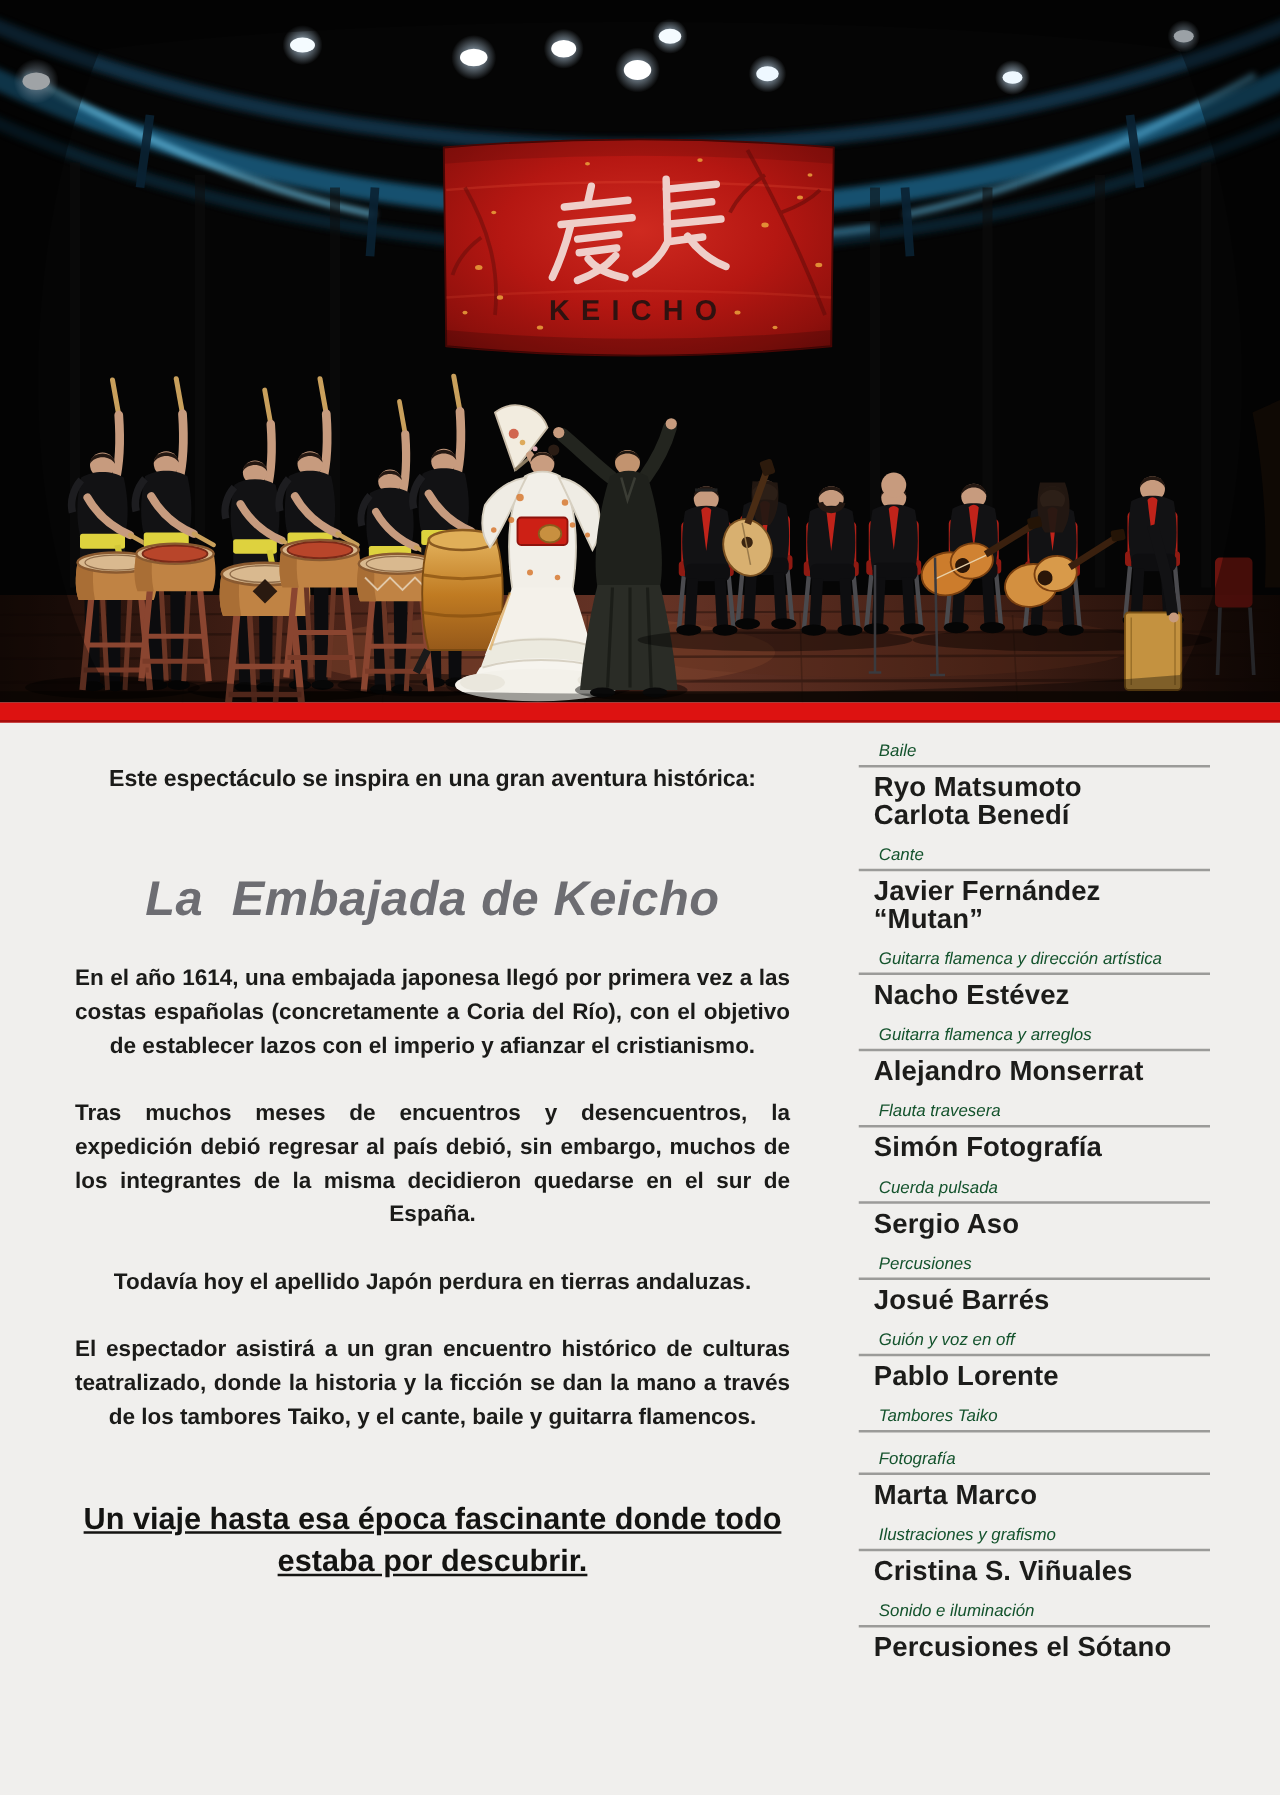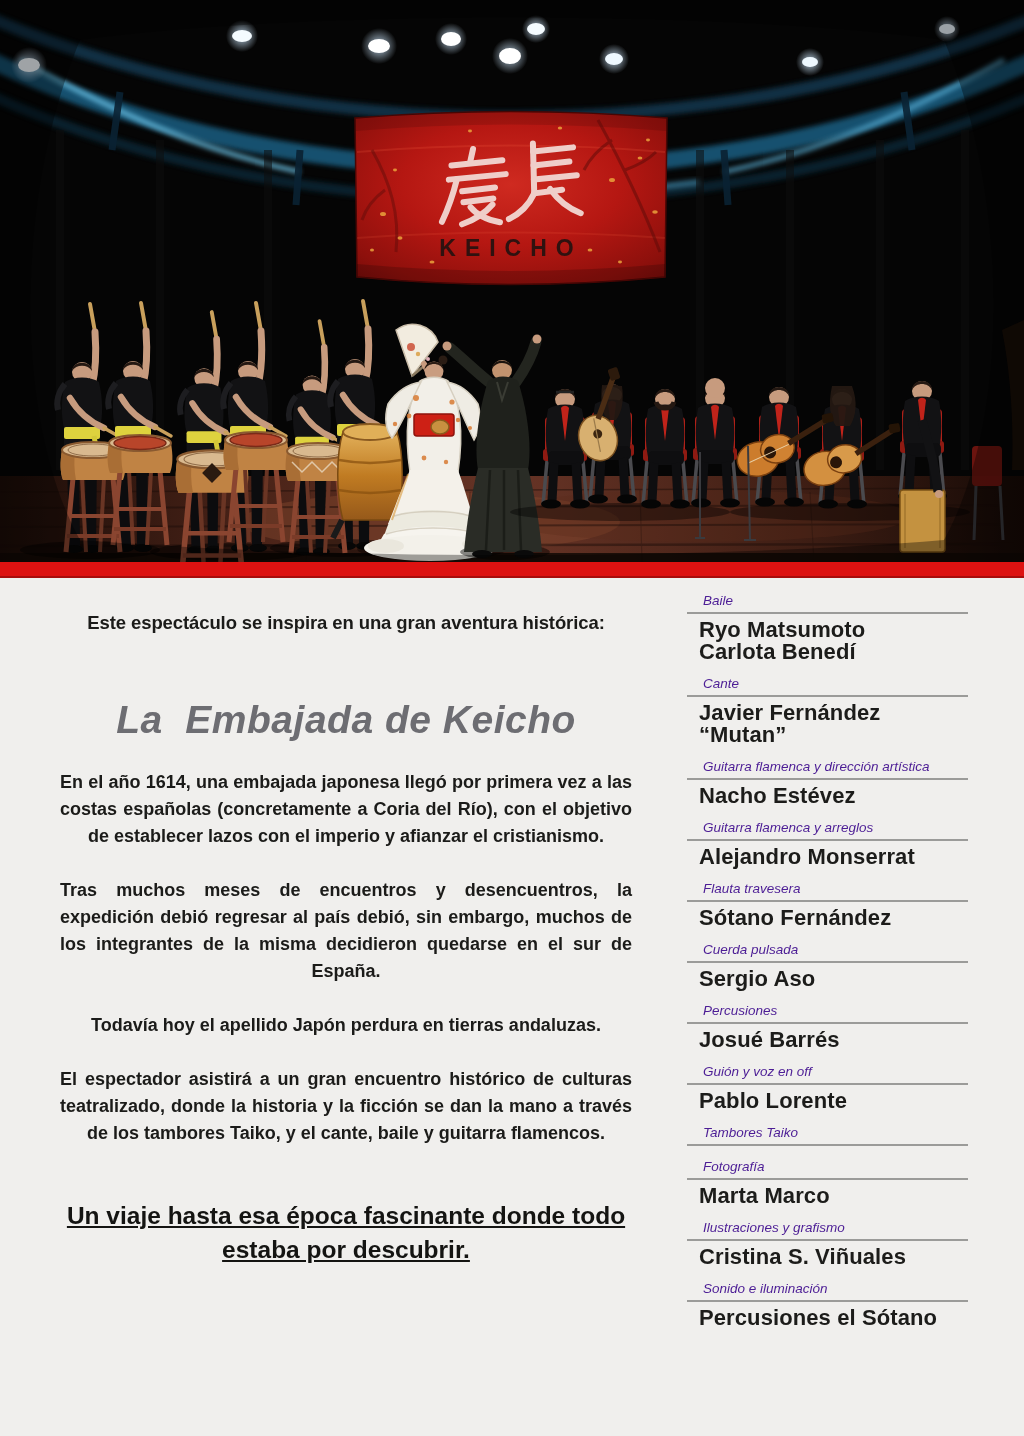--- a/index.html
+++ b/index.html
@@ -26,21 +26,21 @@
     text-align:justify; text-align-last:center; margin:0 0 27px 0;
   }
   .closing {
     margin:52px 0 0 0; font-size:24.5px; line-height:34px; font-weight:bold;
     text-align:center; white-space:pre-line; color:#141412;text-decoration:underline;
   }
   
   .credits-col { position:absolute; left:687px; top:593px; width:281px; }
   .credit-group { margin-bottom:13px; }
   .credit-role {
-    font-size:13.5px; font-style:italic; color:#4c1d95;
+    font-size:13.5px; font-style:italic; color:#14532d;
     padding:0 0 4px 16px; border-bottom:2px solid #9b9b99;
   }
   .credit-names { padding:5px 0 0 12px; }
   .credit-name { font-size:22px; font-weight:bold; color:#1c1c1a; line-height:22px; letter-spacing:0.1px; }
 </style>
 </head>
 <body>
 
 <div class="page">
 
@@ -427,21 +427,21 @@
       </div>
       <div class="credit-group">
         <div class="credit-role">Guitarra flamenca y arreglos</div>
         <div class="credit-names">
           <div class="credit-name">Alejandro Monserrat</div>
         </div>
       </div>
       <div class="credit-group">
         <div class="credit-role">Flauta travesera</div>
         <div class="credit-names">
-          <div class="credit-name">Sótano Fernández</div>
+          <div class="credit-name">Simón Fotografía</div>
         </div>
       </div>
       <div class="credit-group">
         <div class="credit-role">Cuerda pulsada</div>
         <div class="credit-names">
           <div class="credit-name">Sergio Aso</div>
         </div>
       </div>
       <div class="credit-group">
         <div class="credit-role">Percusiones</div>

